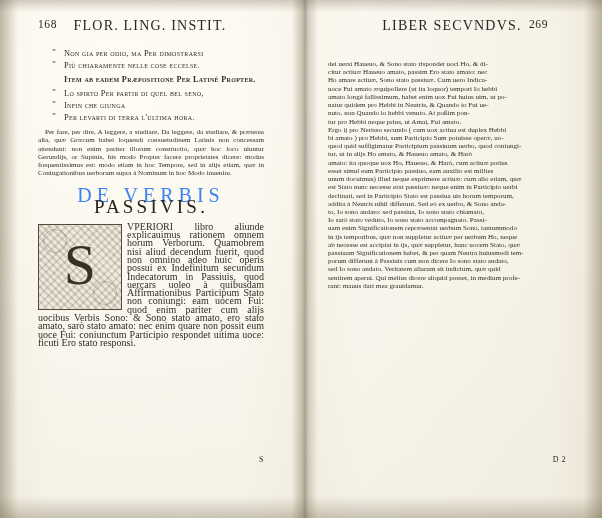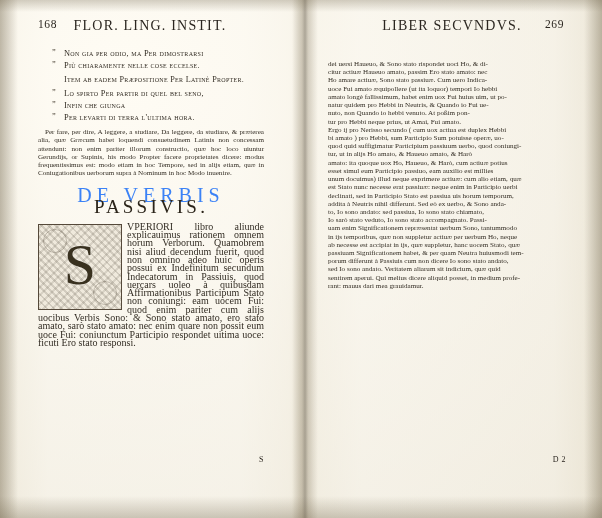--- a/index.html
+++ b/index.html
@@ -69,21 +69,21 @@
     margin: 0 38px;
     height: 16px;
   }
   .folio {
     position: absolute;
     top: 0;
     font-size: 11.5px;
     font-family: "Liberation Serif", serif;
   }
   .folio-left  { left: 0; }
-  .folio-right { right: 0; }
+  .folio-right { right: 16px; }
   .rh-title {
     position: absolute;
     left: 0; right: 0;
     text-align: center;
     font-size: 14px;
     letter-spacing: 1.2px;
   }
 
   .col {
     position: absolute;
@@ -117,21 +117,21 @@
     letter-spacing: -1px;
     color: #40382c;
   }
   .quoted-block .sc { font-variant: small-caps; letter-spacing: 0.3px; }
 
   .itemline {
     margin: 5px 0 2px 0;
     padding-left: 26px;
     font-size: 8.2px;
   }
-  .itemline .sc { font-variant: small-caps; letter-spacing: 0.3px; }
+  .itemline .sc { font-variant: small-caps; letter-spacing: 0.3px; font-weight: bold; }
 
   .heading-wrap {
     margin-top: 14px;
     text-align: center;
   }
   .h-de-verbis {
     font-size: 20px;
     letter-spacing: 5px;
     font-family: "Liberation Serif", serif;
     color: #3b82f6;

